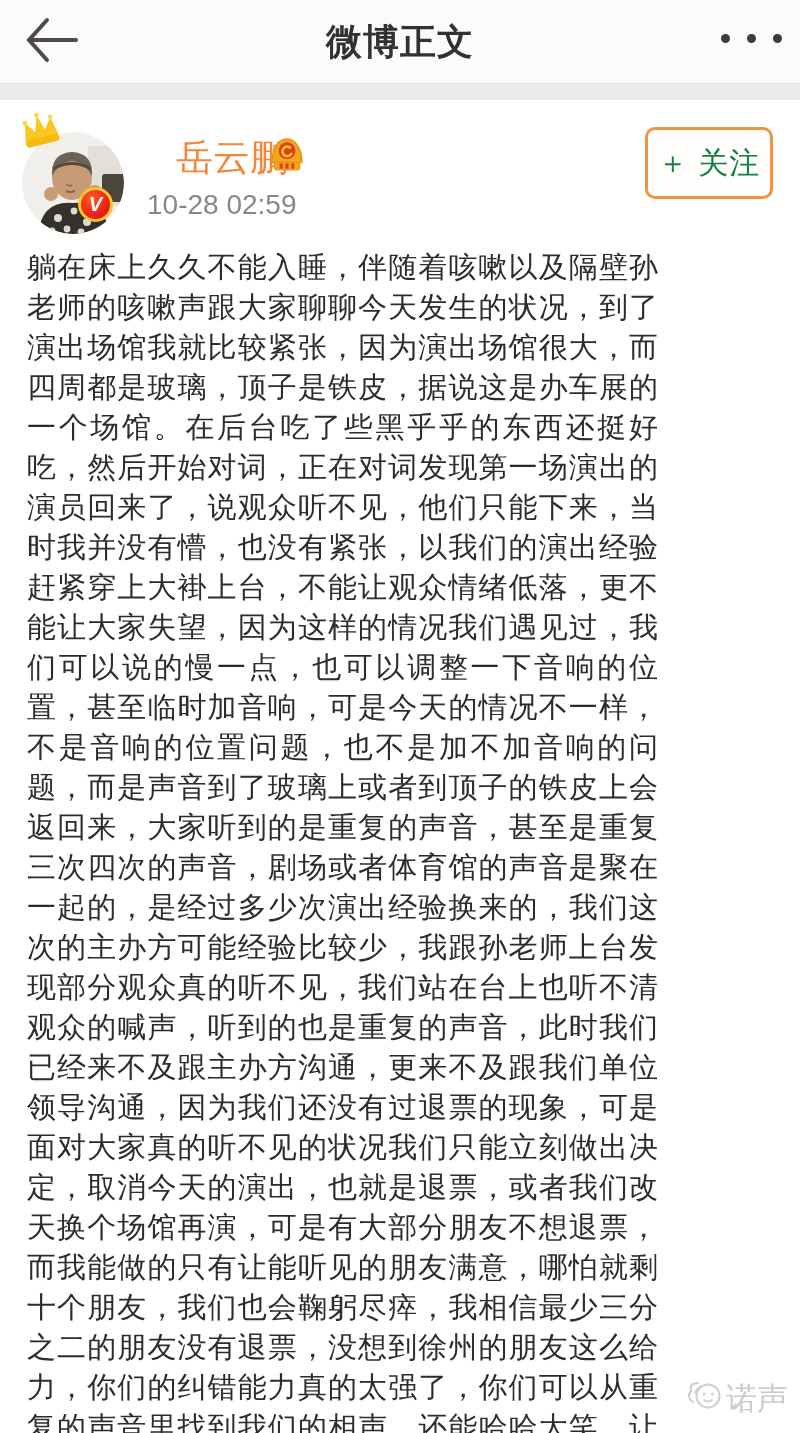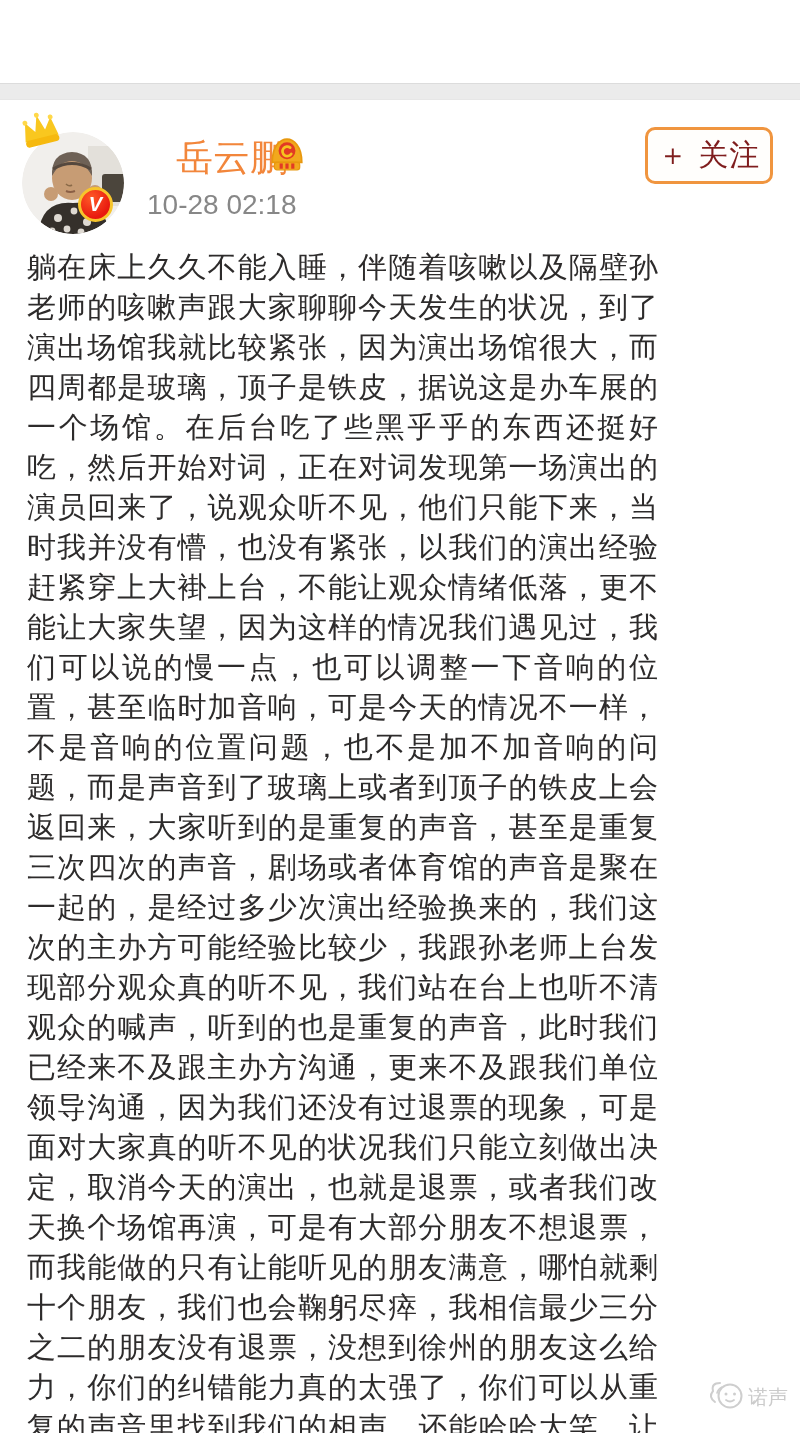--- a/index.html
+++ b/index.html
@@ -19,33 +19,50 @@
   
   .avatar-wrap{position:absolute;left:22px;top:132px;width:102px;height:102px;cursor:pointer;}
   .avatar-photo{position:absolute;left:0;top:0;width:102px;height:102px;border-radius:50%;overflow:hidden;display:block;}
   .crown-deco{position:absolute;left:-4px;top:-20px;width:42px;height:36px;transform:rotate(-14deg);}
   .v-badge{position:absolute;left:56px;top:55px;width:35px;height:35px;border-radius:50%;background:radial-gradient(circle at 35% 28%,#ff5a26 0%,#e8190f 70%);border:3px solid #f7c52c;box-sizing:border-box;color:#ffffff;font-weight:bold;font-style:italic;font-size:20px;display:flex;align-items:center;justify-content:center;}
 
   .username{position:absolute;left:147px;top:133px;font-size:37px;font-weight:500;color:#f2863b;cursor:pointer;margin-left:29px;}
   .vip-crown{position:absolute;left:268px;top:136px;width:38px;height:38px;}
   .timestamp{position:absolute;left:147px;top:189px;font-size:28px;color:#878787;}
 
-  .follow-button{position:absolute;left:645px;top:127px;width:128px;height:57px;box-sizing:border-box;border:3px solid #f0953f;border-radius:10px;background:#fffefc;color:#7f1d1d;font-size:30px;font-family:"Liberation Sans",sans-serif;display:flex;align-items:center;justify-content:center;cursor:pointer;letter-spacing:1px;}
+  .follow-button{position:absolute;left:645px;top:127px;width:128px;height:72px;box-sizing:border-box;border:3px solid #f0953f;border-radius:10px;background:#fffefc;color:#15803d;font-size:30px;font-family:"Liberation Sans",sans-serif;display:flex;align-items:center;justify-content:center;cursor:pointer;letter-spacing:1px;}
 
   
   .post-content{position:absolute;top:247px;left:0;width:685px;box-sizing:border-box;padding:0 27px;font-size:29px;line-height:40px;color:#2d2b2b;font-weight:500;text-align:justify;word-break:break-all;}
 
   
-  .watermark{position:absolute;right:12px;top:1376px;display:flex;align-items:center;color:#c9c9c9;font-size:20px;opacity:.95;}
+  .watermark{position:absolute;right:12px;top:1376px;display:flex;align-items:center;color:#c9c9c9;font-size:31px;opacity:.95;}
 </style>
 </head>
 <body>
 
 <div class="page">
 
+  <header class="navbar">
+    <button class="back-button">
+      <span>
+        <svg width="54" height="48" viewBox="0 0 54 48">
+          <path d="M22 4 L4 24 L22 44 M4 24 H51" stroke="#4e4a4b" stroke-width="4" fill="none" stroke-linecap="round" stroke-linejoin="miter"></path>
+        </svg>
+      </span>
+    </button>
+    <div class="page-title">微博正文</div>
+    <button class="more-button">
+      <span class="dots">
+        <span class="dot"></span>
+          <span class="dot"></span>
+          <span class="dot"></span>
+      </span>
+    </button>
+  </header>
 
   <div class="strip"></div>
 
   <section>
     <div class="avatar-wrap">
       <svg class="avatar-photo" viewBox="0 0 102 102">
         <defs>
             <clipPath id="avclip">
               <circle cx="51" cy="51" r="51"></circle>
             </clipPath>
@@ -86,21 +103,21 @@
       <path d="M4 25 C4 9 12 3 18 3 C24 3 32 9 32 25 Z" fill="#f2a81d"></path>
       <path d="M4 25 C4 9 12 3 18 3 C24 3 32 9 32 25 Z" fill="none" stroke="#e8980e" stroke-width="1.6"></path>
       <circle cx="18" cy="14" r="8" fill="#e23b24"></circle>
       <path d="M21 11 a4.5 4.5 0 1 0 1 6" stroke="#f6c51f" fill="none" stroke-width="2.6" stroke-linecap="round"></path>
       <rect x="6" y="25" width="24" height="7" rx="2.5" fill="#f2a81d" stroke="#e8980e" stroke-width="1.2"></rect>
       <rect x="11" y="26" width="3" height="5" fill="#e23b24"></rect>
       <rect x="16.5" y="26" width="3" height="5" fill="#e23b24"></rect>
       <rect x="22" y="26" width="3" height="5" fill="#e23b24"></rect>
     </svg>
 
-    <div class="timestamp">10-28 02:18</div>
+    <div class="timestamp">10-28 02:59</div>
 
     <button class="follow-button">＋ 关注</button>
   </section>
 
   <article class="post-content">躺在床上久久不能入睡，伴随着咳嗽以及隔壁孙老师的咳嗽声跟大家聊聊今天发生的状况，到了演出场馆我就比较紧张，因为演出场馆很大，而四周都是玻璃，顶子是铁皮，据说这是办车展的一个场馆。在后台吃了些黑乎乎的东西还挺好吃，然后开始对词，正在对词发现第一场演出的演员回来了，说观众听不见，他们只能下来，当时我并没有懵，也没有紧张，以我们的演出经验赶紧穿上大褂上台，不能让观众情绪低落，更不能让大家失望，因为这样的情况我们遇见过，我们可以说的慢一点，也可以调整一下音响的位置，甚至临时加音响，可是今天的情况不一样，不是音响的位置问题，也不是加不加音响的问题，而是声音到了玻璃上或者到顶子的铁皮上会返回来，大家听到的是重复的声音，甚至是重复三次四次的声音，剧场或者体育馆的声音是聚在一起的，是经过多少次演出经验换来的，我们这次的主办方可能经验比较少，我跟孙老师上台发现部分观众真的听不见，我们站在台上也听不清观众的喊声，听到的也是重复的声音，此时我们已经来不及跟主办方沟通，更来不及跟我们单位领导沟通，因为我们还没有过退票的现象，可是面对大家真的听不见的状况我们只能立刻做出决定，取消今天的演出，也就是退票，或者我们改天换个场馆再演，可是有大部分朋友不想退票，而我能做的只有让能听见的朋友满意，哪怕就剩十个朋友，我们也会鞠躬尽瘁，我相信最少三分之二的朋友没有退票，没想到徐州的朋友这么给力，你们的纠错能力真的太强了，你们可以从重复的声音里找到我们的相声，还能哈哈大笑，让我们非常感动，七点半开始，演到了十一点十分，我在这说个大话，下次再来的时候给大家演到你们不让我们演。哦对了，今天还唱了一首第一次唱的歌。希望大家喜欢。</article>
 
   <div class="watermark">
     <span>
       <svg width="40" height="38" viewBox="0 0 40 38">
         <path d="M12 7 Q3 7 5 15 Q0 21 7 26" stroke="#cccccc" stroke-width="2" fill="none" stroke-linecap="round"></path>

